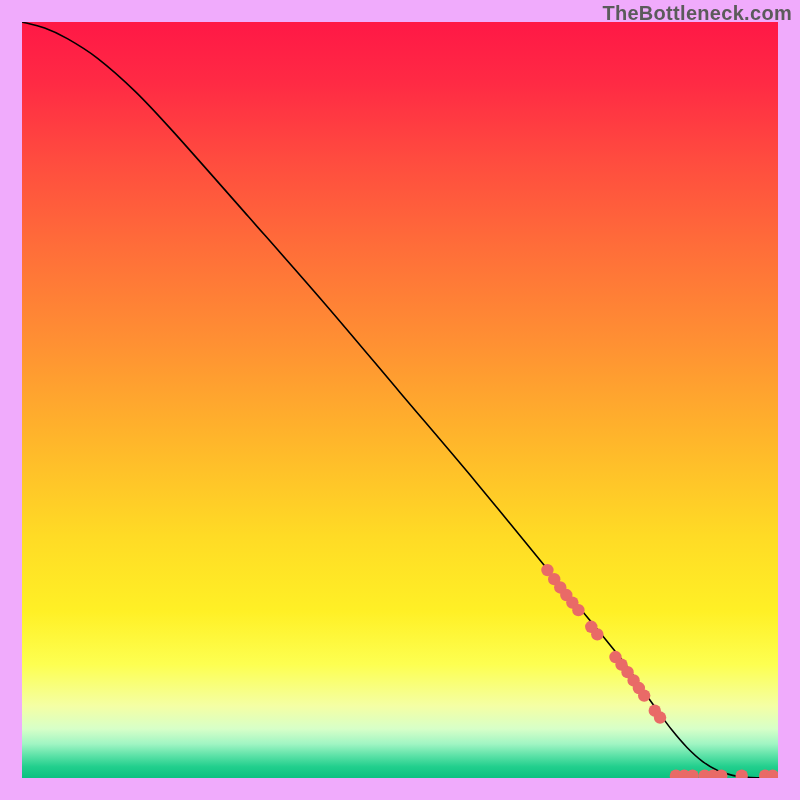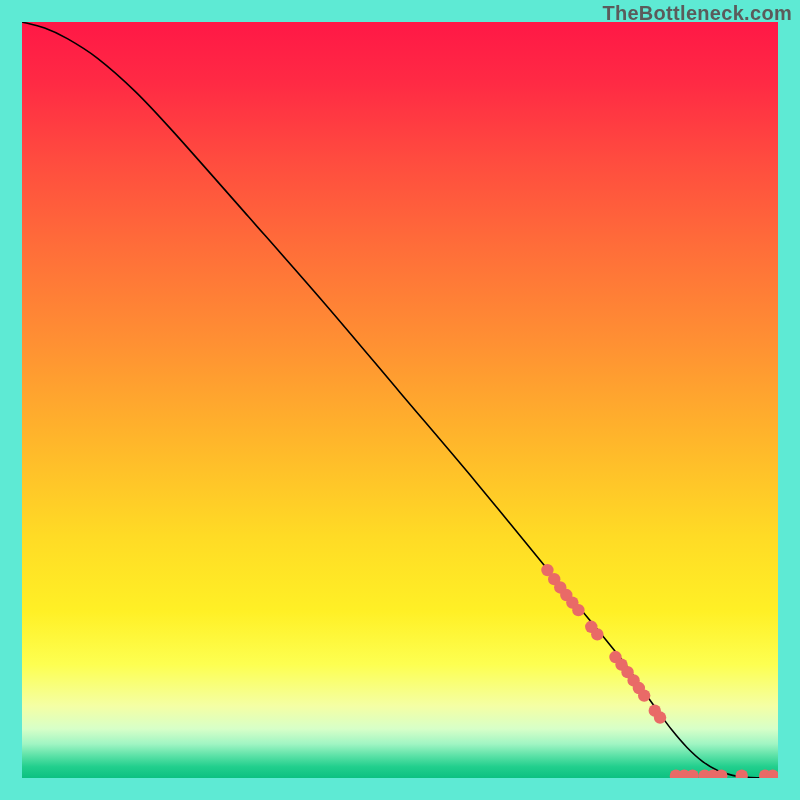--- a/index.html
+++ b/index.html
@@ -8,21 +8,21 @@
     width: 800px;
     height: 800px;
     background: #000;
     font-family: Arial, Helvetica, sans-serif;
     overflow: hidden;
   }
   .frame {
     position: relative;
     width: 800px;
     height: 800px;
-    background: #5eead4;
+    background: #f0abfc;
   }
   .watermark {
     position: absolute;
     top: 2px;
     right: 8px;
     color: #5b5b5b;
     font-size: 20px;
     font-weight: 600;
     letter-spacing: 0.3px;
     user-select: none;

